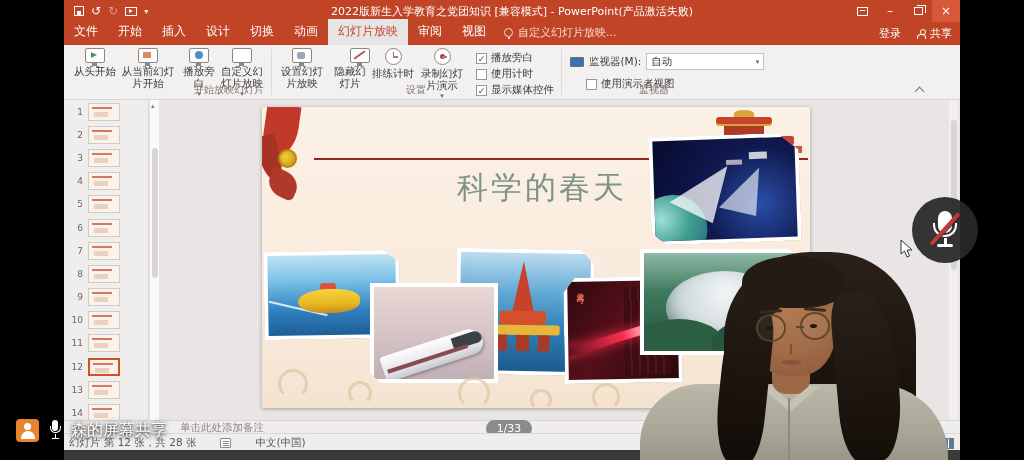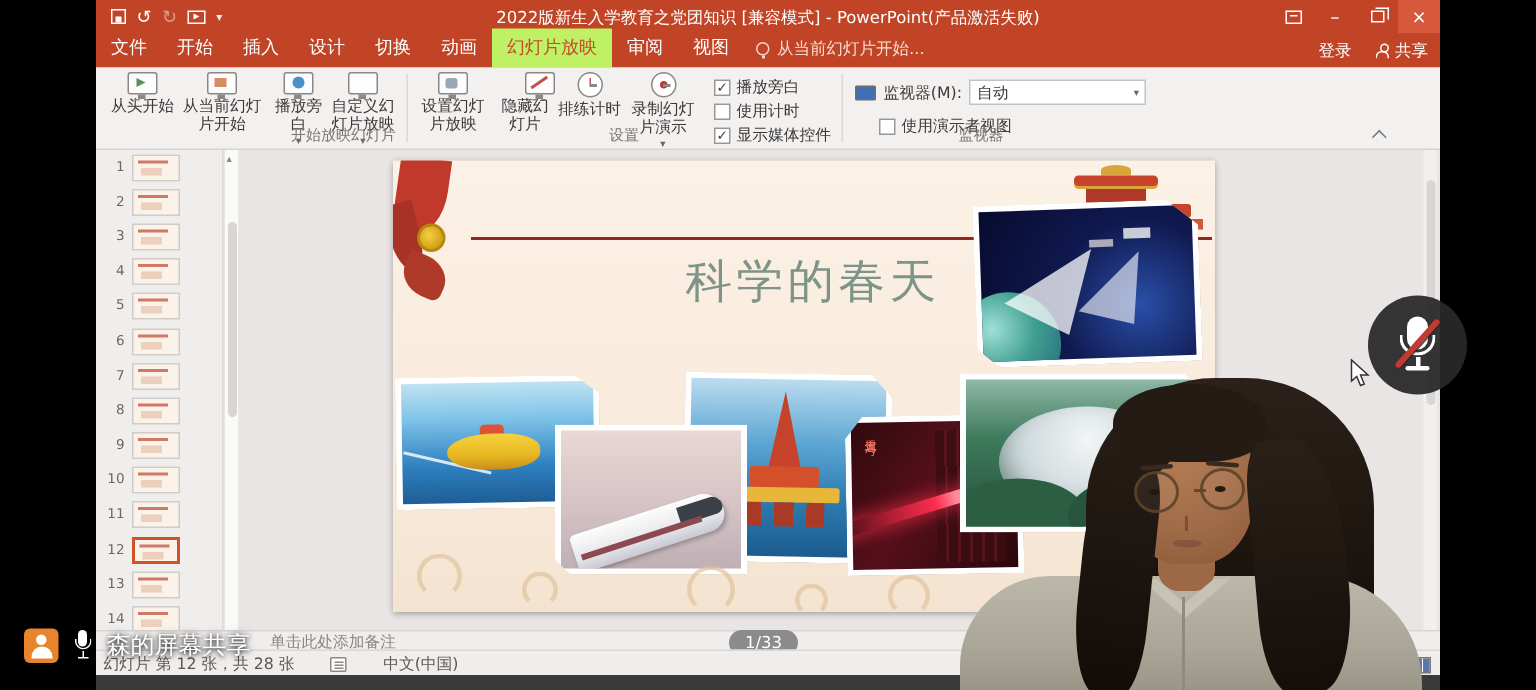--- a/index.html
+++ b/index.html
@@ -23,21 +23,21 @@
   .win-btn { width:28px; height:22px; display:flex; align-items:center; justify-content:center; color:#fff; font-size:12px; }
   .win-btn.close { background:#D5593A; }
   .icon-ribbonopts { width:11px; height:9px; border:1px solid #fff; position:relative; }
   .icon-ribbonopts::after { content:""; position:absolute; left:2px; top:2px; width:5px; height:1px; background:#fff; }
   .icon-restore { width:9px; height:8px; border:1px solid #fff; position:relative; }
   .icon-restore::after { content:""; position:absolute; left:2px; top:-3px; width:8px; height:7px; border:1px solid #fff; border-bottom:none; border-left:none; }
 
   
   .tabrow { position:absolute; left:0; top:22px; width:896px; height:23px; background:#C04425; display:flex; align-items:flex-end; }
   .tab { color:#fff; font-size:12px; padding:4px 10px 5px; white-space:nowrap; }
-  .tab.active { background:#bef264; color:#C8492B; }
+  .tab.active { background:#e5e5e5; color:#C8492B; }
   .tellme { display:flex; align-items:center; gap:5px; color:rgba(255,240,235,.88); font-size:11px; padding:4px 8px 5px; }
   .icon-bulb { width:9px; height:9px; border:1px solid rgba(255,240,235,.85); border-radius:50%; position:relative; }
   .icon-bulb::after { content:""; position:absolute; left:3px; top:8px; width:2px; height:2px; background:rgba(255,240,235,.85); }
   .tab-right { position:absolute; right:8px; bottom:4px; display:flex; align-items:center; gap:16px; color:#fff; font-size:11px; }
   .share-wrap { display:flex; align-items:center; gap:4px; }
   .icon-person { width:9px; height:9px; position:relative; }
   .icon-person::before { content:""; position:absolute; left:2.5px; top:0; width:4px; height:4px; border-radius:50%; border:1px solid #fff; }
   .icon-person::after { content:""; position:absolute; left:0; top:5px; width:7px; height:4px; border:1px solid #fff; border-bottom:none; border-radius:4px 4px 0 0; }
 
   
@@ -222,21 +222,21 @@
       <span class="tab">开始</span>
       <span class="tab">插入</span>
       <span class="tab">设计</span>
       <span class="tab">切换</span>
       <span class="tab">动画</span>
       <span class="tab active">幻灯片放映</span>
       <span class="tab">审阅</span>
       <span class="tab">视图</span>
       <span class="tellme">
         <span class="icon-bulb"></span>
-        <span>从当前幻灯片开始...</span>
+        <span>自定义幻灯片放映...</span>
       </span>
       <span class="tab-right">
         <span>登录</span>
         <span class="share-wrap">
           <span class="icon-person"></span>
           <span>共享</span>
         </span>
       </span>
     </div>
 

